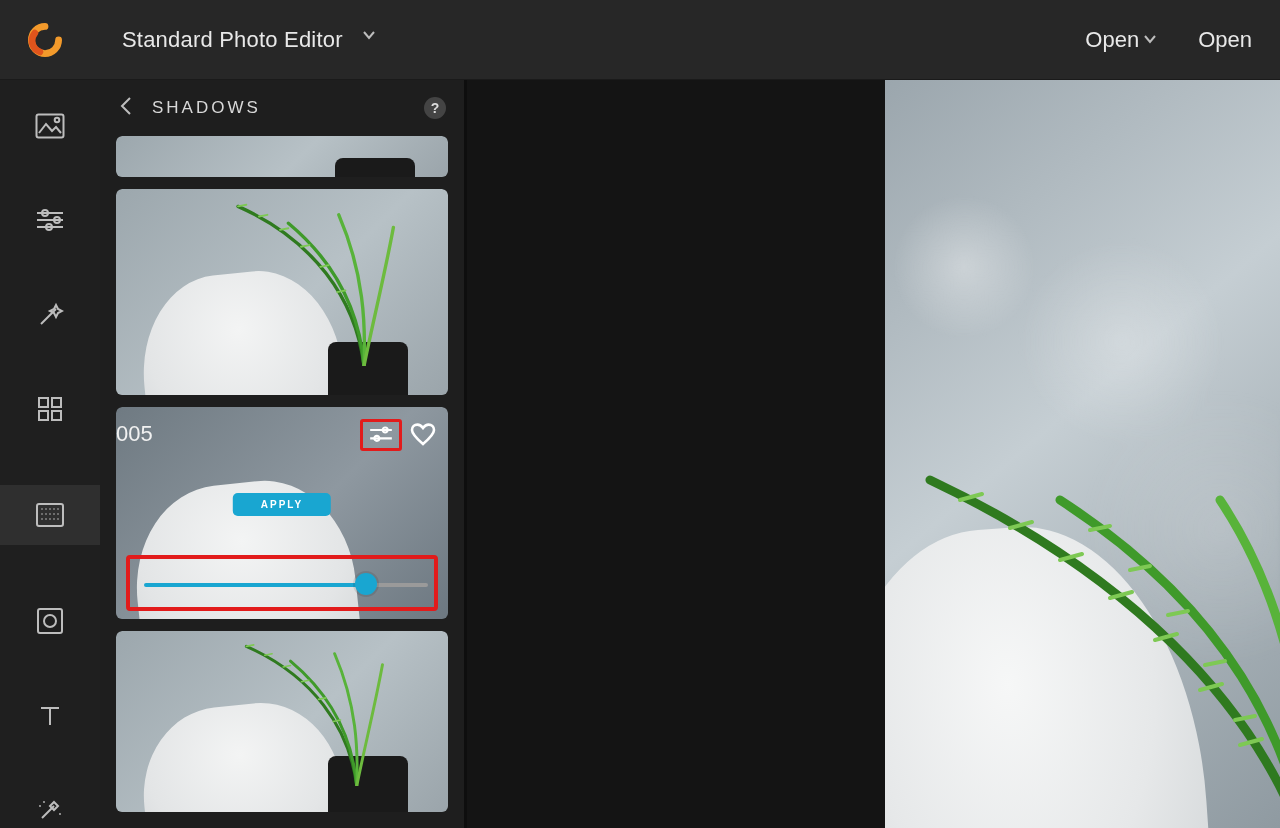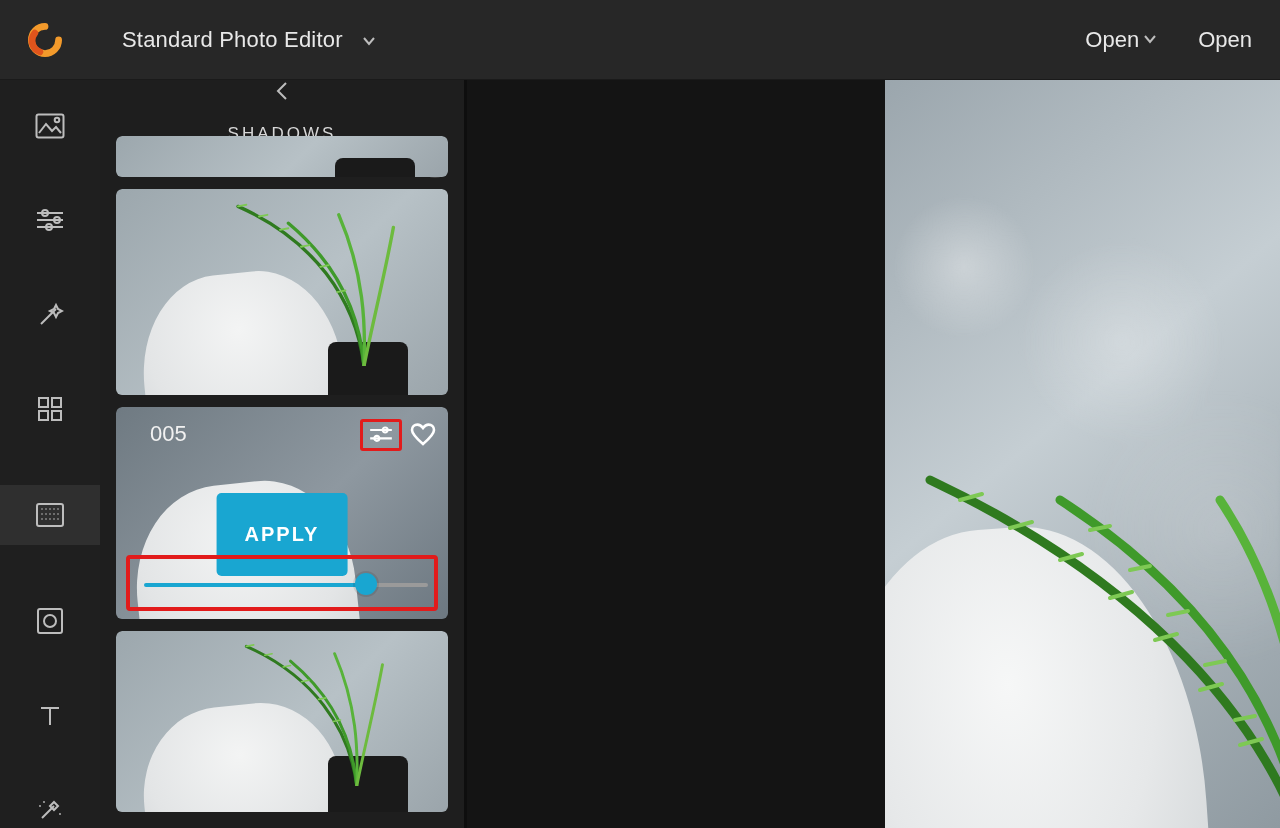--- a/index.html
+++ b/index.html
@@ -18,59 +18,59 @@
     --leaf2:#6dbb3e;
     --white-chair:#e5e7e7;
   }
   html,body{margin:0;padding:0;height:100%;background:var(--bg);font-family:Arial,Helvetica,sans-serif;color:var(--text);}
   .app{width:1280px;height:828px;position:relative;overflow:hidden;background:var(--bg);}
 
   
   .header{position:absolute;top:0;left:0;right:0;height:80px;background:#272727;display:flex;align-items:center;padding:0 28px;box-sizing:border-box;border-bottom:1px solid #1a1a1a;}
   .logo{width:34px;height:34px;position:relative;margin-right:60px;}
   .logo svg{display:block}
-  .title-wrap{display:flex;align-items:flex-end;gap:18px;cursor:pointer;}
+  .title-wrap{display:flex;align-items:flex-start;gap:18px;cursor:pointer;}
   .title{font-size:22px;color:#e8e8e8;letter-spacing:.2px;}
   .chev{color:#bcbcbc;}
   .header-right{margin-left:auto;display:flex;align-items:center;gap:40px;}
   .hdr-btn{display:flex;align-items:center;gap:3px;color:#e8e8e8;font-size:22px;cursor:pointer;}
 
   
   .rail{position:absolute;top:80px;left:0;width:100px;bottom:0;background:#1f1f1f;border-right:1px solid #161616;display:flex;flex-direction:column;align-items:center;padding-top:28px;gap:58px;}
   .rail .ritem{width:48px;height:48px;display:flex;align-items:center;justify-content:center;color:#b8b8b8;border-radius:4px;}
   .rail .ritem.active{background:#2f2f2f;color:#e6e6e6;width:100%;border-radius:0;height:80px;}
   .rail svg{display:block}
 
   
   .side{position:absolute;top:80px;left:100px;width:364px;bottom:0;background:#1e1e1e;border-right:3px solid #0e0e0e;display:flex;flex-direction:column;}
-  .side-header{height:56px;display:flex;align-items:center;padding:0 18px;gap:18px;flex-direction:column;}
+  .side-header{height:56px;display:flex;align-items:center;padding:0 18px;gap:18px;}
   .back{color:#d6d6d6;cursor:pointer;}
   .side-title{font-size:17px;letter-spacing:3px;color:#d8d8d8;}
   .help{margin-left:auto;width:22px;height:22px;border-radius:50%;background:#444;color:#ddd;display:flex;align-items:center;justify-content:center;font-weight:bold;font-size:14px;cursor:pointer;}
   .side-scroll{flex:1;overflow:hidden;padding:0 16px 16px;display:flex;flex-direction:column;gap:12px;}
 
   
   .card{border-radius:6px;overflow:hidden;position:relative;}
   .thumb{width:332px;height:210px;border-radius:6px;overflow:hidden;position:relative;background:linear-gradient(135deg,#9ca7ad 0%, #b7c1c6 55%, #9aa4aa 100%);}
   .thumb.short{height:42px;}
   .thumb.tall{height:184px;}
   
   .chair{position:absolute;left:8%;bottom:-30%;width:60%;height:90%;background:radial-gradient(80% 90% at 50% 30%, #f3f4f4 0%, #e3e5e6 60%, #cfd3d5 100%);border-radius:40% 40% 10% 10%/55% 55% 10% 10%;transform:rotate(-6deg);}
   .pot{position:absolute;right:12%;bottom:-6%;width:80px;height:70px;background:#1a1a1a;border-radius:8px 8px 10px 10px;}
   .leaf{position:absolute;right:8%;top:4%;width:70%;height:80%;}
   .leaf svg{width:100%;height:100%;}
 
   
   .selcard{height:216px;background:linear-gradient(135deg,#6f7a82 0%, #8e98a0 55%, #6c7780 100%);position:relative;border-radius:6px;overflow:hidden;}
   .selcard .chair{left:6%;bottom:-25%;width:66%;height:90%;}
-  .preset-id{position:absolute;left:34px;top:14px;font-size:22px;color:#f1f1f1;}
+  .preset-id{position:absolute;left:0;top:14px;font-size:22px;color:#f1f1f1;}
   .sel-actions{position:absolute;right:12px;top:12px;display:flex;align-items:center;gap:8px;}
   .red-box{border:3px solid var(--red);padding:3px 5px;border-radius:3px;}
   .icon-btn{color:#fff;display:flex;align-items:center;justify-content:center;}
-  .apply{position:absolute;left:50%;top:86px;transform:translateX(-50%);background:var(--accent);color:#fff;font-weight:700;letter-spacing:2px;padding:30px 28px;border-radius:5px;font-size:20px;cursor:pointer;}
+  .apply{position:absolute;left:50%;top:86px;transform:translateX(-50%);background:var(--accent);color:#fff;font-weight:700;letter-spacing:2px;padding:6px 28px;border-radius:5px;font-size:10px;cursor:pointer;}
 
   
   .slider-wrap{position:absolute;left:10px;right:10px;bottom:12px;border:4px solid var(--red);border-radius:4px;padding:16px 14px 14px;}
   .slider{position:relative;height:18px;}
   .track-l{position:absolute;left:0;top:8px;height:4px;background:var(--accent);border-radius:3px;}
   .track-r{position:absolute;right:0;top:8px;height:4px;background:#9a9a9a;border-radius:3px;}
   .handle{position:absolute;top:-2px;width:22px;height:22px;border-radius:50%;background:var(--accent);box-shadow:0 0 0 2px rgba(0,0,0,0.1);cursor:grab;}
 
   
   .canvas{position:absolute;top:80px;left:467px;right:0;bottom:0;background:#141414;}

